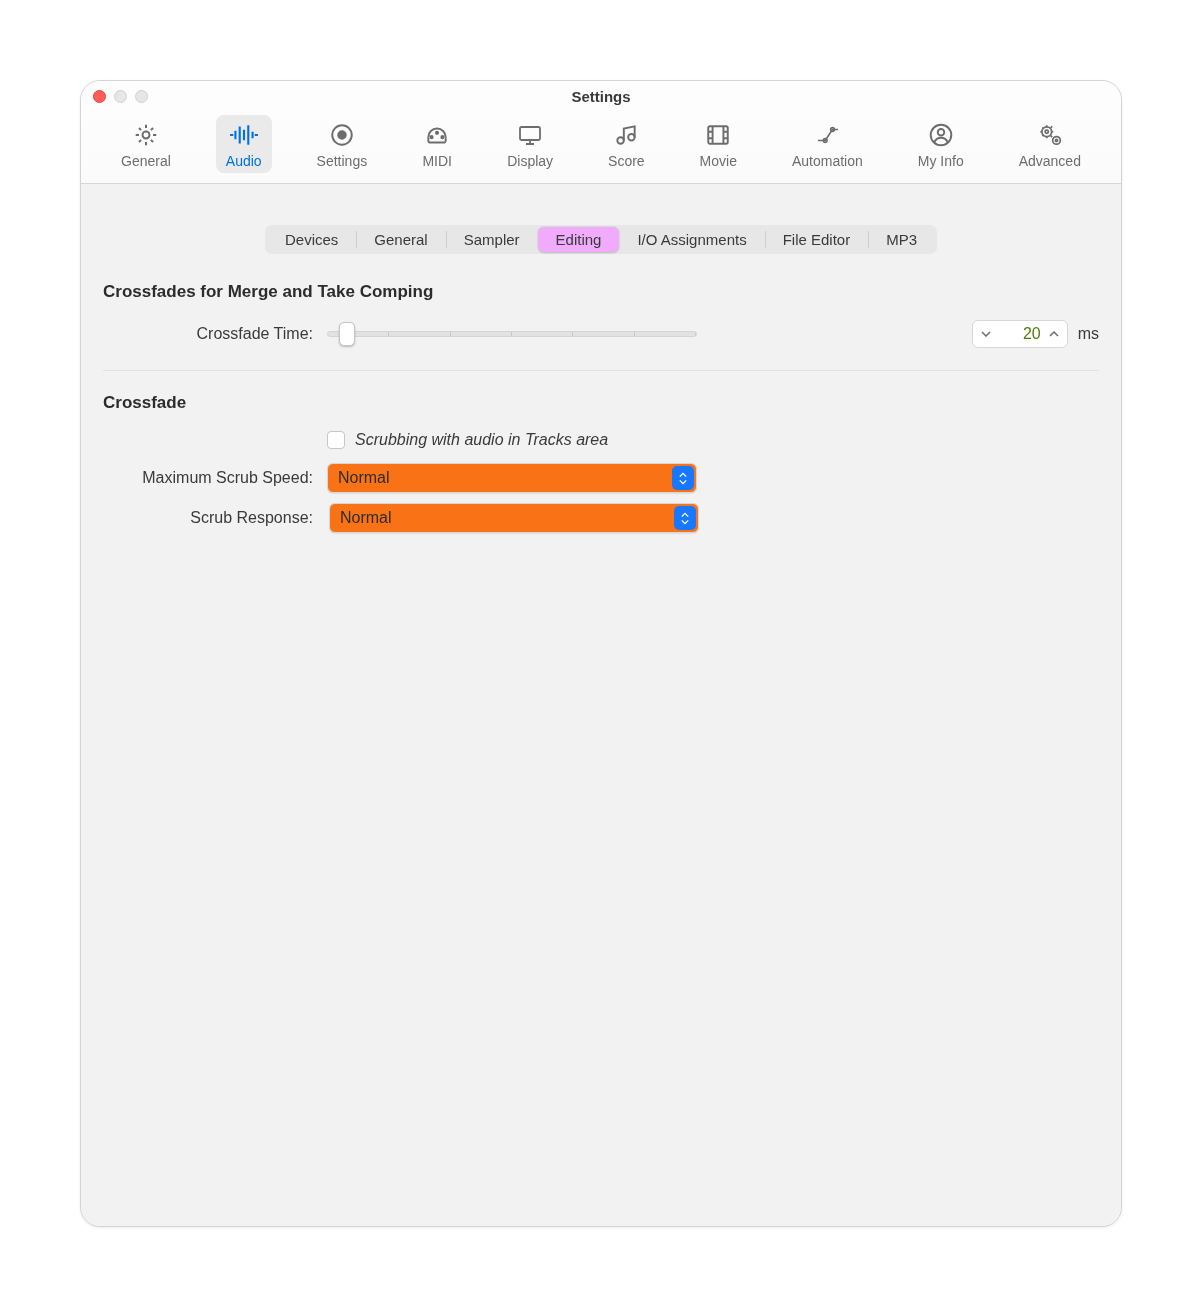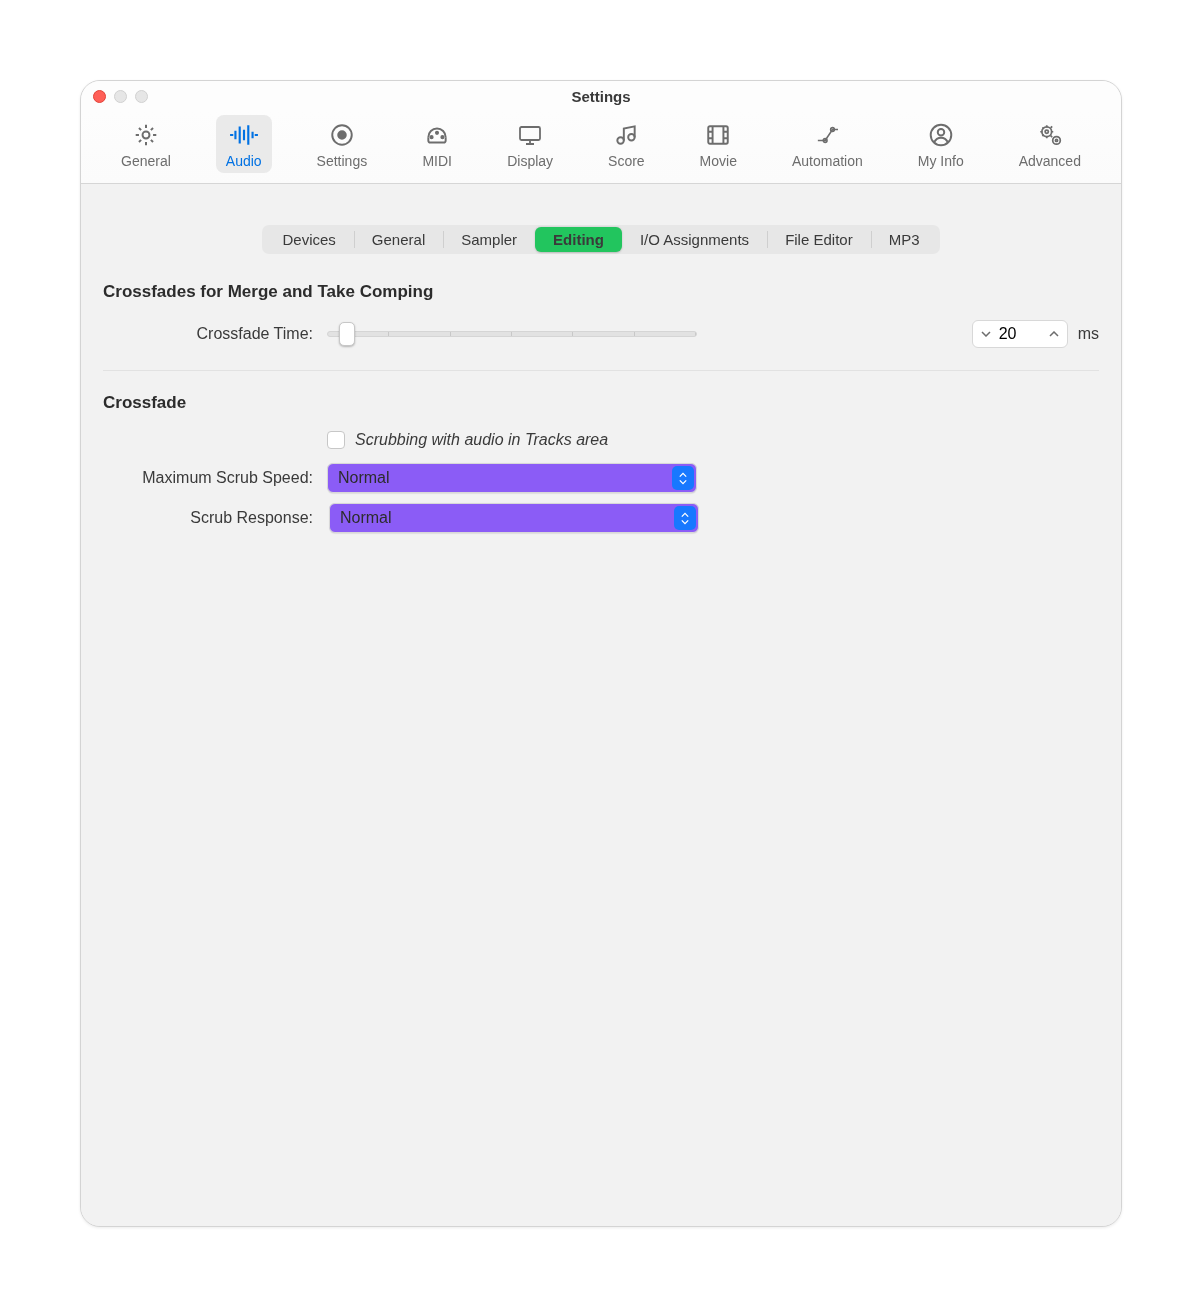--- a/index.html
+++ b/index.html
@@ -74,22 +74,22 @@
   }
   .segitem {
     padding: 4px 18px; font-size: 15px; color: #3a3a3a; border-radius: 6px;
     position: relative;
   }
   .segitem + .segitem::before {
     content: ""; position: absolute; left: 0; top: 4px; bottom: 4px;
     width: 1px; background: #cfcfcf;
   }
   .segitem.active {
-    background: #22c55e; box-shadow: 0 0.5px 2px rgba(0,0,0,0.2);
-    font-weight: 700;
+    background: #f0abfc; box-shadow: 0 0.5px 2px rgba(0,0,0,0.2);
+    font-weight: 400;
   }
   .segitem.active::before, .segitem.active + .segitem::before { display:none; }
 
   .section-title {
     font-size: 17px; font-weight: 600; color: #2c2c2c; margin: 6px 0 18px 0;
   }
   .row {
     display: grid;
     grid-template-columns: 210px 1fr auto;
     align-items: center;
@@ -119,41 +119,41 @@
 
   .stepper {
     display: flex; align-items: center; background: #fff; border: 1px solid #d8d8d8;
     border-radius: 6px; height: 28px; overflow: hidden; width: 96px;
   }
   .stepper .btn {
     width: 26px; display: flex; align-items: center; justify-content: center;
     color: #6d6d6d; font-size: 12px; user-select: none; height: 100%;
   }
   .stepper .val {
-    flex: 1; text-align: left; font-size: 16px; color: #000000;
+    flex: 1; text-align: right; font-size: 16px; color: #4d7c0f;
   }
   .unit { font-size: 16px; color: #3a3a3a; margin-left: 6px; }
   .after-slider { display: flex; align-items: center; gap: 4px; }
 
   hr.sep { border: none; border-top: 1px solid #e2e2e2; margin: 22px 0; }
 
   .checkbox-row {
     display: grid; grid-template-columns: 210px 1fr; gap: 14px; margin: 8px 0 14px 0;
   }
   .checkbox-row .cbwrap { display: flex; align-items: center; gap: 10px; font-style: italic; }
   .cbox {
     width: 18px; height: 18px; border: 1px solid #c7c7c7; border-radius: 4px;
     background: #fff;
   }
   .cblabel { font-size: 16px; color: #3a3a3a; }
 
   .select-wrap { position: relative; width: 370px; }
   .mac-select {
     width: 100%; height: 30px; border: 1px solid #d8d8d8; border-radius: 6px;
-    background: #8b5cf6; font-size: 16px; color: #2c2c2c; padding: 0 36px 0 10px;
+    background: #f97316; font-size: 16px; color: #2c2c2c; padding: 0 36px 0 10px;
     appearance: none; -webkit-appearance: none;
     box-shadow: 0 0.5px 1px rgba(0,0,0,0.08);
   }
   .sel-caret {
     position: absolute; right: 3px; top: 3px; bottom: 3px; width: 22px;
     background: #1778ff; border-radius: 5px; display: flex; flex-direction: column;
     align-items: center; justify-content: center; gap: 1px;
   }
   .sel-caret svg { width: 8px; height: 6px; }
 </style>

